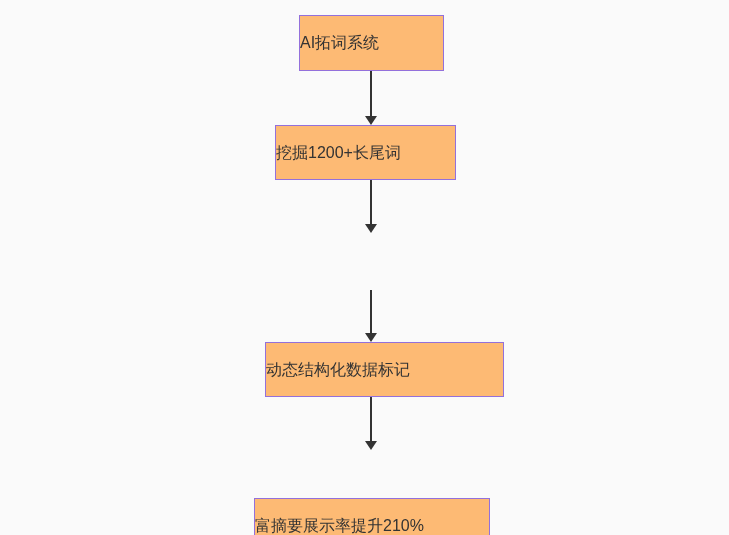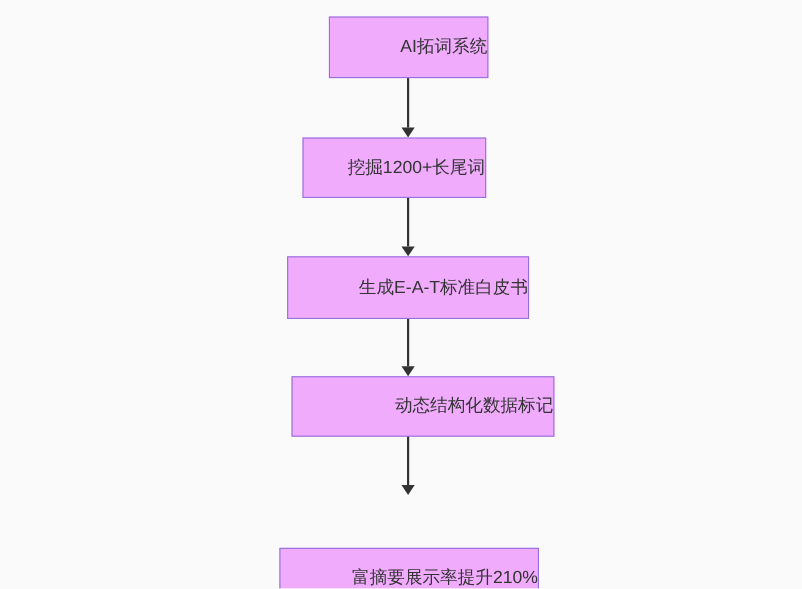--- a/index.html
+++ b/index.html
@@ -11,28 +11,28 @@
   .canvas {
     position: relative;
     width: 729px;
     height: 535px;
     background: #fafafa;
     overflow: hidden;
   }
   .node {
     position: absolute;
     box-sizing: border-box;
-    background: #f0abfc;
+    background: #fdba74;
     border: 1px solid #9370DB;
     color: #333333;
     font-size: 16px;
     line-height: 1;
     display: flex;
     align-items: center;
-    justify-content: flex-end;
+    justify-content: flex-start;
     text-align: center;
     white-space: nowrap;
   }
   .flow-arrow {
     position: absolute;
     width: 12px;
     display: flex;
     flex-direction: column;
     align-items: center;
   }
@@ -56,32 +56,29 @@
 
   <div class="node" style="left:299px; top:15px; width:145px; height:56px;">
     <span>AI拓词系统</span>
   </div>
 
   <div class="flow-arrow" style="left:365px; top:71px; height:54px;">
     <span class="arrow-line"></span>
     <span class="arrow-head"></span>
   </div>
 
-  <div class="node" style="left:275px; top:125px; width:167px; height:55px;">
+  <div class="node" style="left:275px; top:125px; width:181px; height:55px;">
     <span>挖掘1200+长尾词</span>
   </div>
 
   <div class="flow-arrow" style="left:365px; top:180px; height:53px;">
     <span class="arrow-line"></span>
     <span class="arrow-head"></span>
   </div>
 
-  <div class="node" style="left:261px; top:233px; width:220px; height:57px;">
-    <span>生成E-A-T标准白皮书</span>
-  </div>
 
   <div class="flow-arrow" style="left:365px; top:290px; height:52px;">
     <span class="arrow-line"></span>
     <span class="arrow-head"></span>
   </div>
 
   <div class="node" style="left:265px; top:342px; width:239px; height:55px;">
     <span>动态结构化数据标记</span>
   </div>
 

